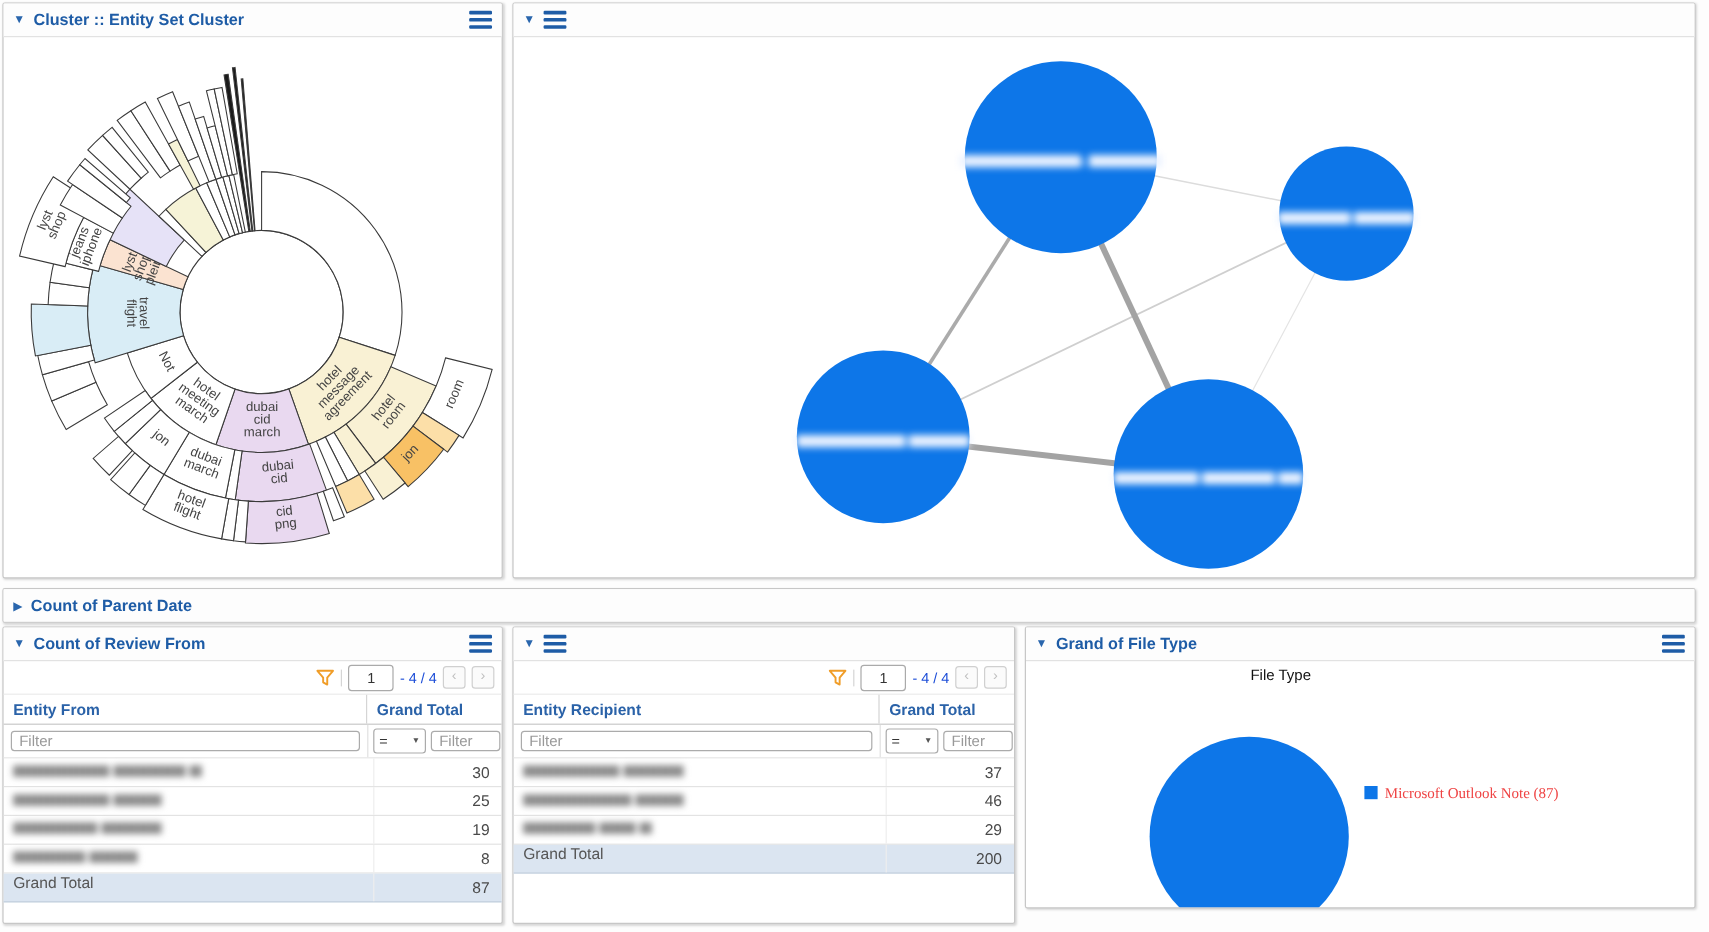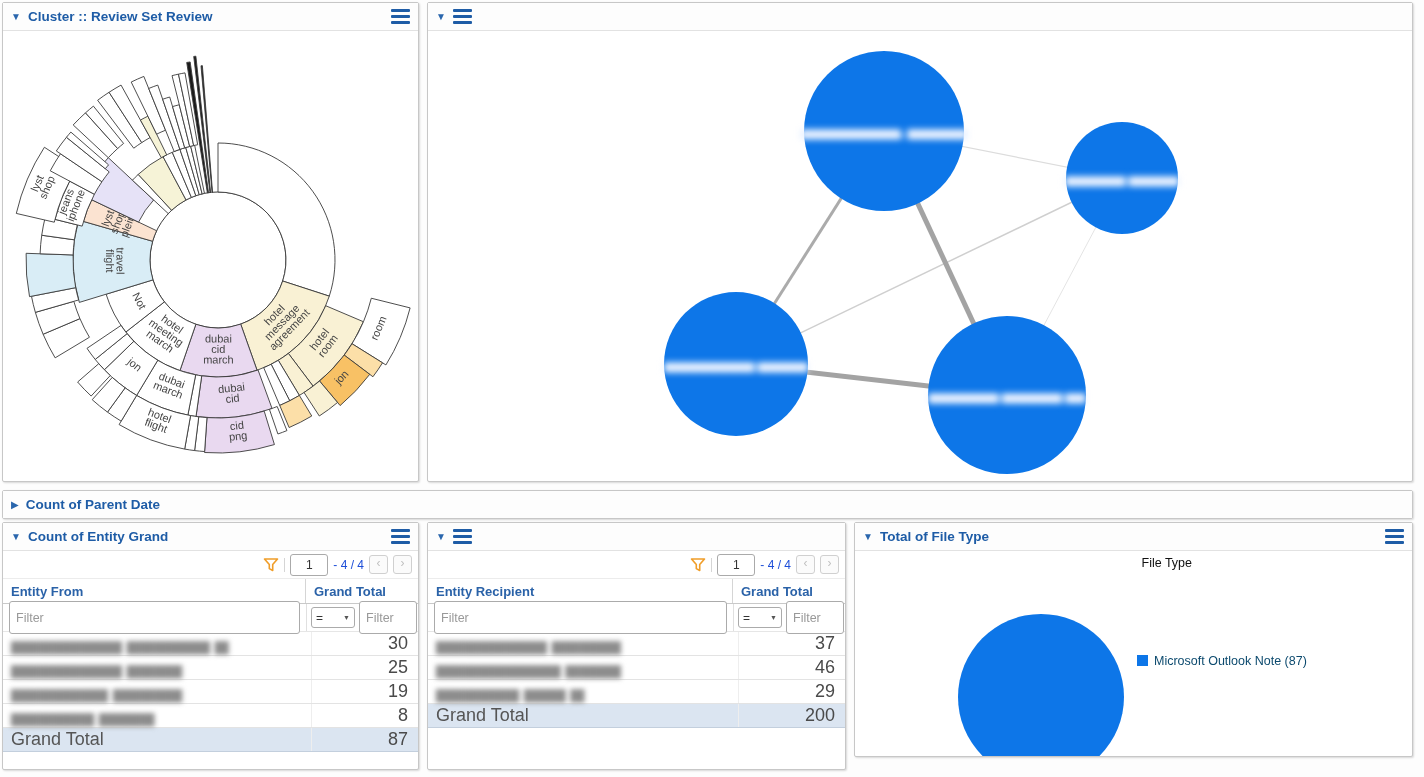--- a/index.html
+++ b/index.html
@@ -28,52 +28,52 @@
               text-align:center;font-size:12px;color:#333;font-family:"Liberation Sans",sans-serif;}
   .range{font-size:12px;color:#1d4ed8;}
   .pager-btn{width:17px;height:17px;border:1px solid #d0d0d0;border-radius:3px;background:#fbfbfb;
              color:#c0c0c0;font-size:12px;line-height:15px;text-align:center;cursor:default;}
   .col-head{height:24px;display:flex;align-items:center;border-bottom:1px solid #c9c9c9;
             font-weight:bold;font-size:13px;color:#2a62a8;}
   .col-head .col1{flex:1;padding-left:8px;}
   .col-head .col2{width:104px;padding-left:8px;border-left:1px solid #d5d5d5;height:100%;display:flex;align-items:center;}
   .filter-row{height:27px;display:flex;align-items:center;border-bottom:1px solid #e6e6e6;}
   .filter-row .fwrap{flex:1;padding:0 6px;}
-  .filter-row input{width:100%;height:33px;border:1px solid #ababab;border-radius:3px;padding:0 6px;
+  .filter-row input{width:100%;height:17px;border:1px solid #ababab;border-radius:3px;padding:0 6px;
                     font-size:12.5px;color:#444;box-sizing:border-box;font-family:"Liberation Sans",sans-serif;}
   .filter-row input::placeholder{color:#999;}
   .filter-row .col2box{width:112px;display:flex;align-items:center;gap:4px;border-left:1px solid #e0e0e0;
                         height:100%;padding-left:4px;box-sizing:border-box;}
   .op-select{width:34px;height:19px;border:1px solid #ababab;border-radius:3px;background:#fff;
              display:flex;align-items:center;justify-content:space-between;padding:0 4px;cursor:pointer;}
   .op-select .op{font-size:12px;color:#333;}
   .op-select .dd{font-size:7px;color:#555;}
   .col2box input{width:58px;}
-  .trow{height:23px;display:flex;align-items:center;border-bottom:1px solid #e3e3e3;font-size:18px;}
+  .trow{height:23px;display:flex;border-bottom:1px solid #e3e3e3;font-size:13px;}
   .trow .nm{flex:1;padding-left:8px;color:#8d8d8d;filter:blur(2.6px);white-space:nowrap;overflow:hidden;}
   .trow .vl{width:96px;text-align:right;padding-right:10px;color:#4a4a4a;border-left:1px solid #eee;height:100%;
             display:flex;align-items:center;justify-content:flex-end;}
   .trow.total{background:#dbe5f1;border-bottom:1px solid #c3cfdd;}
   .trow.total .nm{filter:none;color:#555;}
   .blurtext{filter:blur(3px);}
-  .pie-title{position:absolute;left:187px;top:33px;width:150px;text-align:right;
+  .pie-title{position:absolute;left:187px;top:33px;width:150px;text-align:left;
              font-size:12.5px;color:#111;}
   .legend{position:absolute;left:282px;top:131px;display:flex;align-items:flex-start;gap:6px;}
   .legend .swatch{width:11px;height:11px;margin-top:1px;}
-  .legend .ltext{font-size:12.5px;color:#0c4a6e;white-space:nowrap;}
+  .legend .ltext{font-size:12.5px;color:#ef4444;white-space:nowrap;font-family:Liberation Serif, serif;}
 </style>
 </head>
 <body>
 
 <div id="stage">
 
   <div class="panel" id="cluster-panel">
     <div class="panel-header">
       <span class="caret">▼</span>
-      <span class="panel-title">Cluster :: Review Set Review</span>
+      <span class="panel-title">Cluster :: Entity Set Cluster</span>
       <span class="hamburger">
           <i></i>
           <i></i>
           <i></i>
         </span>
     </div>
     <svg id="sunburst-svg" width="415" height="451" viewBox="0 0 415 451">
         <circle cx="215" cy="229" r="68" fill="none" stroke="#3a3a3a" stroke-width="1"></circle>
         <path d="M215 161 L215 112 A117 117 0 0 1 326.27361240653295 265.15498834186883 L279.67184310807045 250.0131556174964 A68 68 0 0 0 215 161 Z" fill="#ffffff" stroke="#3a3a3a" stroke-width="0.9"></path>
         <path d="M279.67184310807045 250.0131556174964 L326.27361240653295 265.15498834186883 A117 117 0 0 1 254.05540253035122 339.28905445778486 L237.69886642789643 293.0996213942681 A68 68 0 0 0 279.67184310807045 250.0131556174964 Z" fill="#f9f1d4" stroke="#3a3a3a" stroke-width="0.9"></path>
@@ -187,21 +187,21 @@
   <div class="panel" id="parent-date-bar">
     <div class="panel-header">
       <span class="caret">▶</span>
       <span class="panel-title">Count of Parent Date</span>
     </div>
   </div>
 
   <div class="panel" id="entity-from-panel">
     <div class="panel-header">
       <span class="caret">▼</span>
-      <span class="panel-title">Count of Entity Grand</span>
+      <span class="panel-title">Count of Review From</span>
       <span class="hamburger">
           <i></i>
           <i></i>
           <i></i>
         </span>
     </div>
     <div class="toolbar">
       <svg width="16" height="16" viewBox="0 0 16 16">
         <path d="M1.5 2 H14.5 L9.7 7.6 V13.5 L6.3 11.6 V7.6 Z" fill="#fff" stroke="#f09d28" stroke-width="1.6" stroke-linejoin="round"></path>
       </svg>
@@ -298,21 +298,21 @@
         <div class="trow total">
           <span class="nm">Grand Total</span>
           <span class="vl">200</span>
         </div>
       </div>
   </div>
 
   <div class="panel" id="file-type-panel">
     <div class="panel-header">
       <span class="caret">▼</span>
-      <span class="panel-title">Total of File Type</span>
+      <span class="panel-title">Grand of File Type</span>
       <span class="hamburger">
           <i></i>
           <i></i>
           <i></i>
         </span>
     </div>
     <span class="pie-title">File Type</span>
     <svg id="pie-svg" width="557" height="206" viewBox="0 0 557 206" style="position:absolute;left:0;top:27px;">
         <circle cx="186" cy="147" r="83" fill="#0d76e8"></circle>
         <text x="186" y="216" text-anchor="middle" font-size="13" font-weight="bold" fill="#ffffff">100.0%</text>

